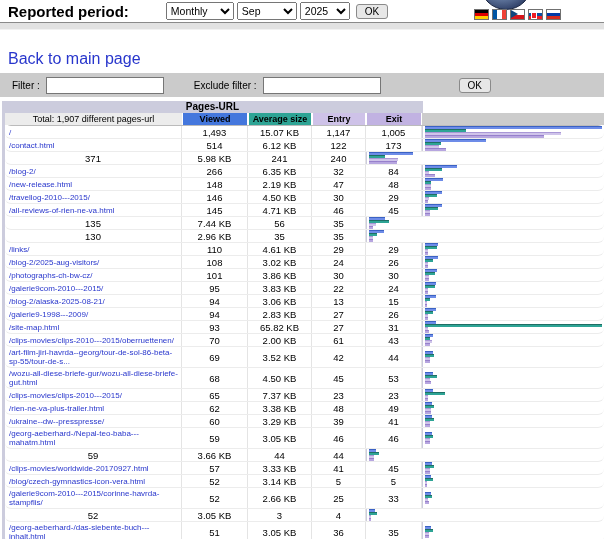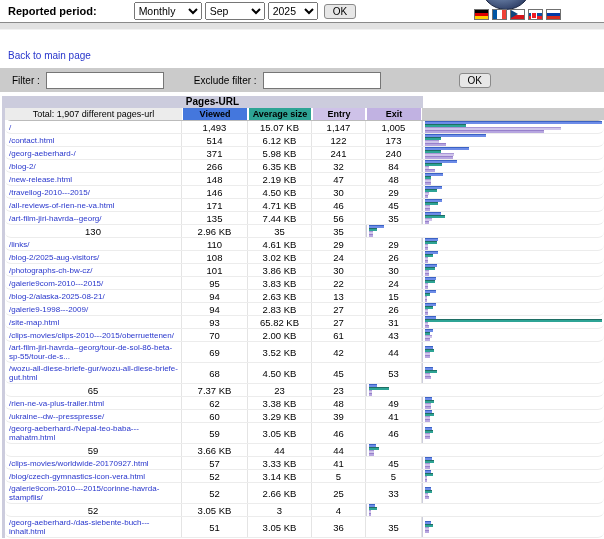--- a/index.html
+++ b/index.html
@@ -5,21 +5,21 @@
   html,body{margin:0;padding:0;}
   body{
     width:604px;height:539px;overflow:hidden;position:relative;
     background:#fff;font-family:"Liberation Sans", sans-serif;color:#000;
   }
   
   .topbar{
     position:relative;height:22px;border-bottom:1px solid #8a8a8a;
     display:flex;align-items:center;background:#fff;
   }
-  .rp-label{font-size:11px;font-weight:bold;margin-left:8px;text-align:center;}
+  .rp-label{font-size:15px;font-weight:bold;margin-left:8px;text-align:center;}
   .sel{font-size:10.5px;height:18px;margin-left:3px;font-family:"Liberation Sans",sans-serif;}
   .s1{width:68px;margin-left:37px;}
   .s2{width:60px;}
   .s3{width:50px;}
   .btn{
     font-size:10px;font-family:"Liberation Sans",sans-serif;
     background:#e7e7e7;border:1px solid #8a8a8a;border-radius:3px;
     padding:1px 8px;margin-left:6px;
   }
   .topstrip{height:6px;background:#e2e2e2;border-bottom:1px solid #f2f2f2;}
@@ -33,21 +33,21 @@
   .flag{width:13px;height:9px;margin-left:3px;border:1px solid #707070;position:relative;display:inline-block;}
   .f-de{background:linear-gradient(#000 0 33%, #dd0000 33% 66%, #ffce00 66% 100%);}
   .f-fr{background:linear-gradient(90deg,#0055a4 0 33%, #fff 33% 66%, #ef4135 66% 100%);}
   .f-cz{background:linear-gradient(#fff 0 50%, #d7141a 50% 100%);}
   .f-cz::before{content:'';position:absolute;left:0;top:0;border-left:7px solid #11457e;border-top:4.5px solid transparent;border-bottom:4.5px solid transparent;}
   .f-sk{background:linear-gradient(#fff 0 33%, #0b4ea2 33% 66%, #ee1c25 66% 100%);}
   .f-sk::before{content:'';position:absolute;left:2px;top:2px;width:4px;height:5px;background:#ee1c25;border:0.5px solid #fff;}
   .f-ru{background:linear-gradient(#fff 0 33%, #0039a6 33% 66%, #d52b1e 66% 100%);}
   
   .backlink{
-    display:inline-block;margin:20px 0 0 8px;font-size:10px;color:#2836cc;
+    display:inline-block;margin:20px 0 0 8px;font-size:16px;color:#2836cc;
     text-decoration:none;cursor:pointer;
   }
   
   .filterbar{
     margin-top:5px;height:24px;background:#cbcbcb;display:flex;align-items:center;
     font-size:10px;
   }
   .filterbar .lbl{margin-left:12px;}
   .filterbar input{
     width:112px;height:13px;border:1px solid #767676;margin-left:6px;
@@ -162,23 +162,20 @@
         <div class="c num">122</div>
         <div class="c num">173</div>
         <div class="c bars">
           <div class="bar b-viewed" style="width: 61px;"></div>
           <div class="bar b-size" style="width: 16px;"></div>
           <div class="bar b-entry" style="width: 14px;"></div>
           <div class="bar b-exit" style="width: 21px;"></div>
         </div>
       </div>
       <div class="grid trow">
-        <div class="c url">
-          <a>/georg-aeberhard-/</a>
-        </div>
         <div class="c num">371</div>
         <div class="c num">5.98 KB</div>
         <div class="c num">241</div>
         <div class="c num">240</div>
         <div class="c bars">
           <div class="bar b-viewed" style="width: 44px;"></div>
           <div class="bar b-size" style="width: 16px;"></div>
           <div class="bar b-entry" style="width: 29px;"></div>
           <div class="bar b-exit" style="width: 28px;"></div>
         </div>
@@ -225,35 +222,32 @@
           <div class="bar b-viewed" style="width: 17px;"></div>
           <div class="bar b-size" style="width: 12px;"></div>
           <div class="bar b-entry" style="width: 4px;"></div>
           <div class="bar b-exit" style="width: 3px;"></div>
         </div>
       </div>
       <div class="grid trow">
         <div class="c url">
           <a>/all-reviews-of-rien-ne-va.html</a>
         </div>
-        <div class="c num">171</div>
+        <div class="c num">145</div>
         <div class="c num">4.71 KB</div>
         <div class="c num">46</div>
         <div class="c num">45</div>
         <div class="c bars">
           <div class="bar b-viewed" style="width: 17px;"></div>
           <div class="bar b-size" style="width: 13px;"></div>
           <div class="bar b-entry" style="width: 5px;"></div>
           <div class="bar b-exit" style="width: 5px;"></div>
         </div>
       </div>
       <div class="grid trow">
-        <div class="c url">
-          <a>/art-film-jiri-havrda--georg/</a>
-        </div>
         <div class="c num">135</div>
         <div class="c num">7.44 KB</div>
         <div class="c num">56</div>
         <div class="c num">35</div>
         <div class="c bars">
           <div class="bar b-viewed" style="width: 16px;"></div>
           <div class="bar b-size" style="width: 20px;"></div>
           <div class="bar b-entry" style="width: 7px;"></div>
           <div class="bar b-exit" style="width: 4px;"></div>
         </div>
@@ -328,21 +322,21 @@
           <div class="bar b-size" style="width: 10px;"></div>
           <div class="bar b-entry" style="width: 3px;"></div>
           <div class="bar b-exit" style="width: 3px;"></div>
         </div>
       </div>
       <div class="grid trow">
         <div class="c url">
           <a>/blog-2/alaska-2025-08-21/</a>
         </div>
         <div class="c num">94</div>
-        <div class="c num">2.63 KB</div>
+        <div class="c num">3.06 KB</div>
         <div class="c num">13</div>
         <div class="c num">15</div>
         <div class="c bars">
           <div class="bar b-viewed" style="width: 11px;"></div>
           <div class="bar b-size" style="width: 5px;"></div>
           <div class="bar b-entry" style="width: 2px;"></div>
           <div class="bar b-exit" style="width: 2px;"></div>
         </div>
       </div>
       <div class="grid trow">
@@ -414,20 +408,23 @@
         <div class="c num">45</div>
         <div class="c num">53</div>
         <div class="c bars">
           <div class="bar b-viewed" style="width: 8px;"></div>
           <div class="bar b-size" style="width: 12px;"></div>
           <div class="bar b-entry" style="width: 5px;"></div>
           <div class="bar b-exit" style="width: 6px;"></div>
         </div>
       </div>
       <div class="grid trow">
+        <div class="c url">
+          <a>/clips-movies/clips-2010---2015/</a>
+        </div>
         <div class="c num">65</div>
         <div class="c num">7.37 KB</div>
         <div class="c num">23</div>
         <div class="c num">23</div>
         <div class="c bars">
           <div class="bar b-viewed" style="width: 8px;"></div>
           <div class="bar b-size" style="width: 20px;"></div>
           <div class="bar b-entry" style="width: 3px;"></div>
           <div class="bar b-exit" style="width: 3px;"></div>
         </div>

